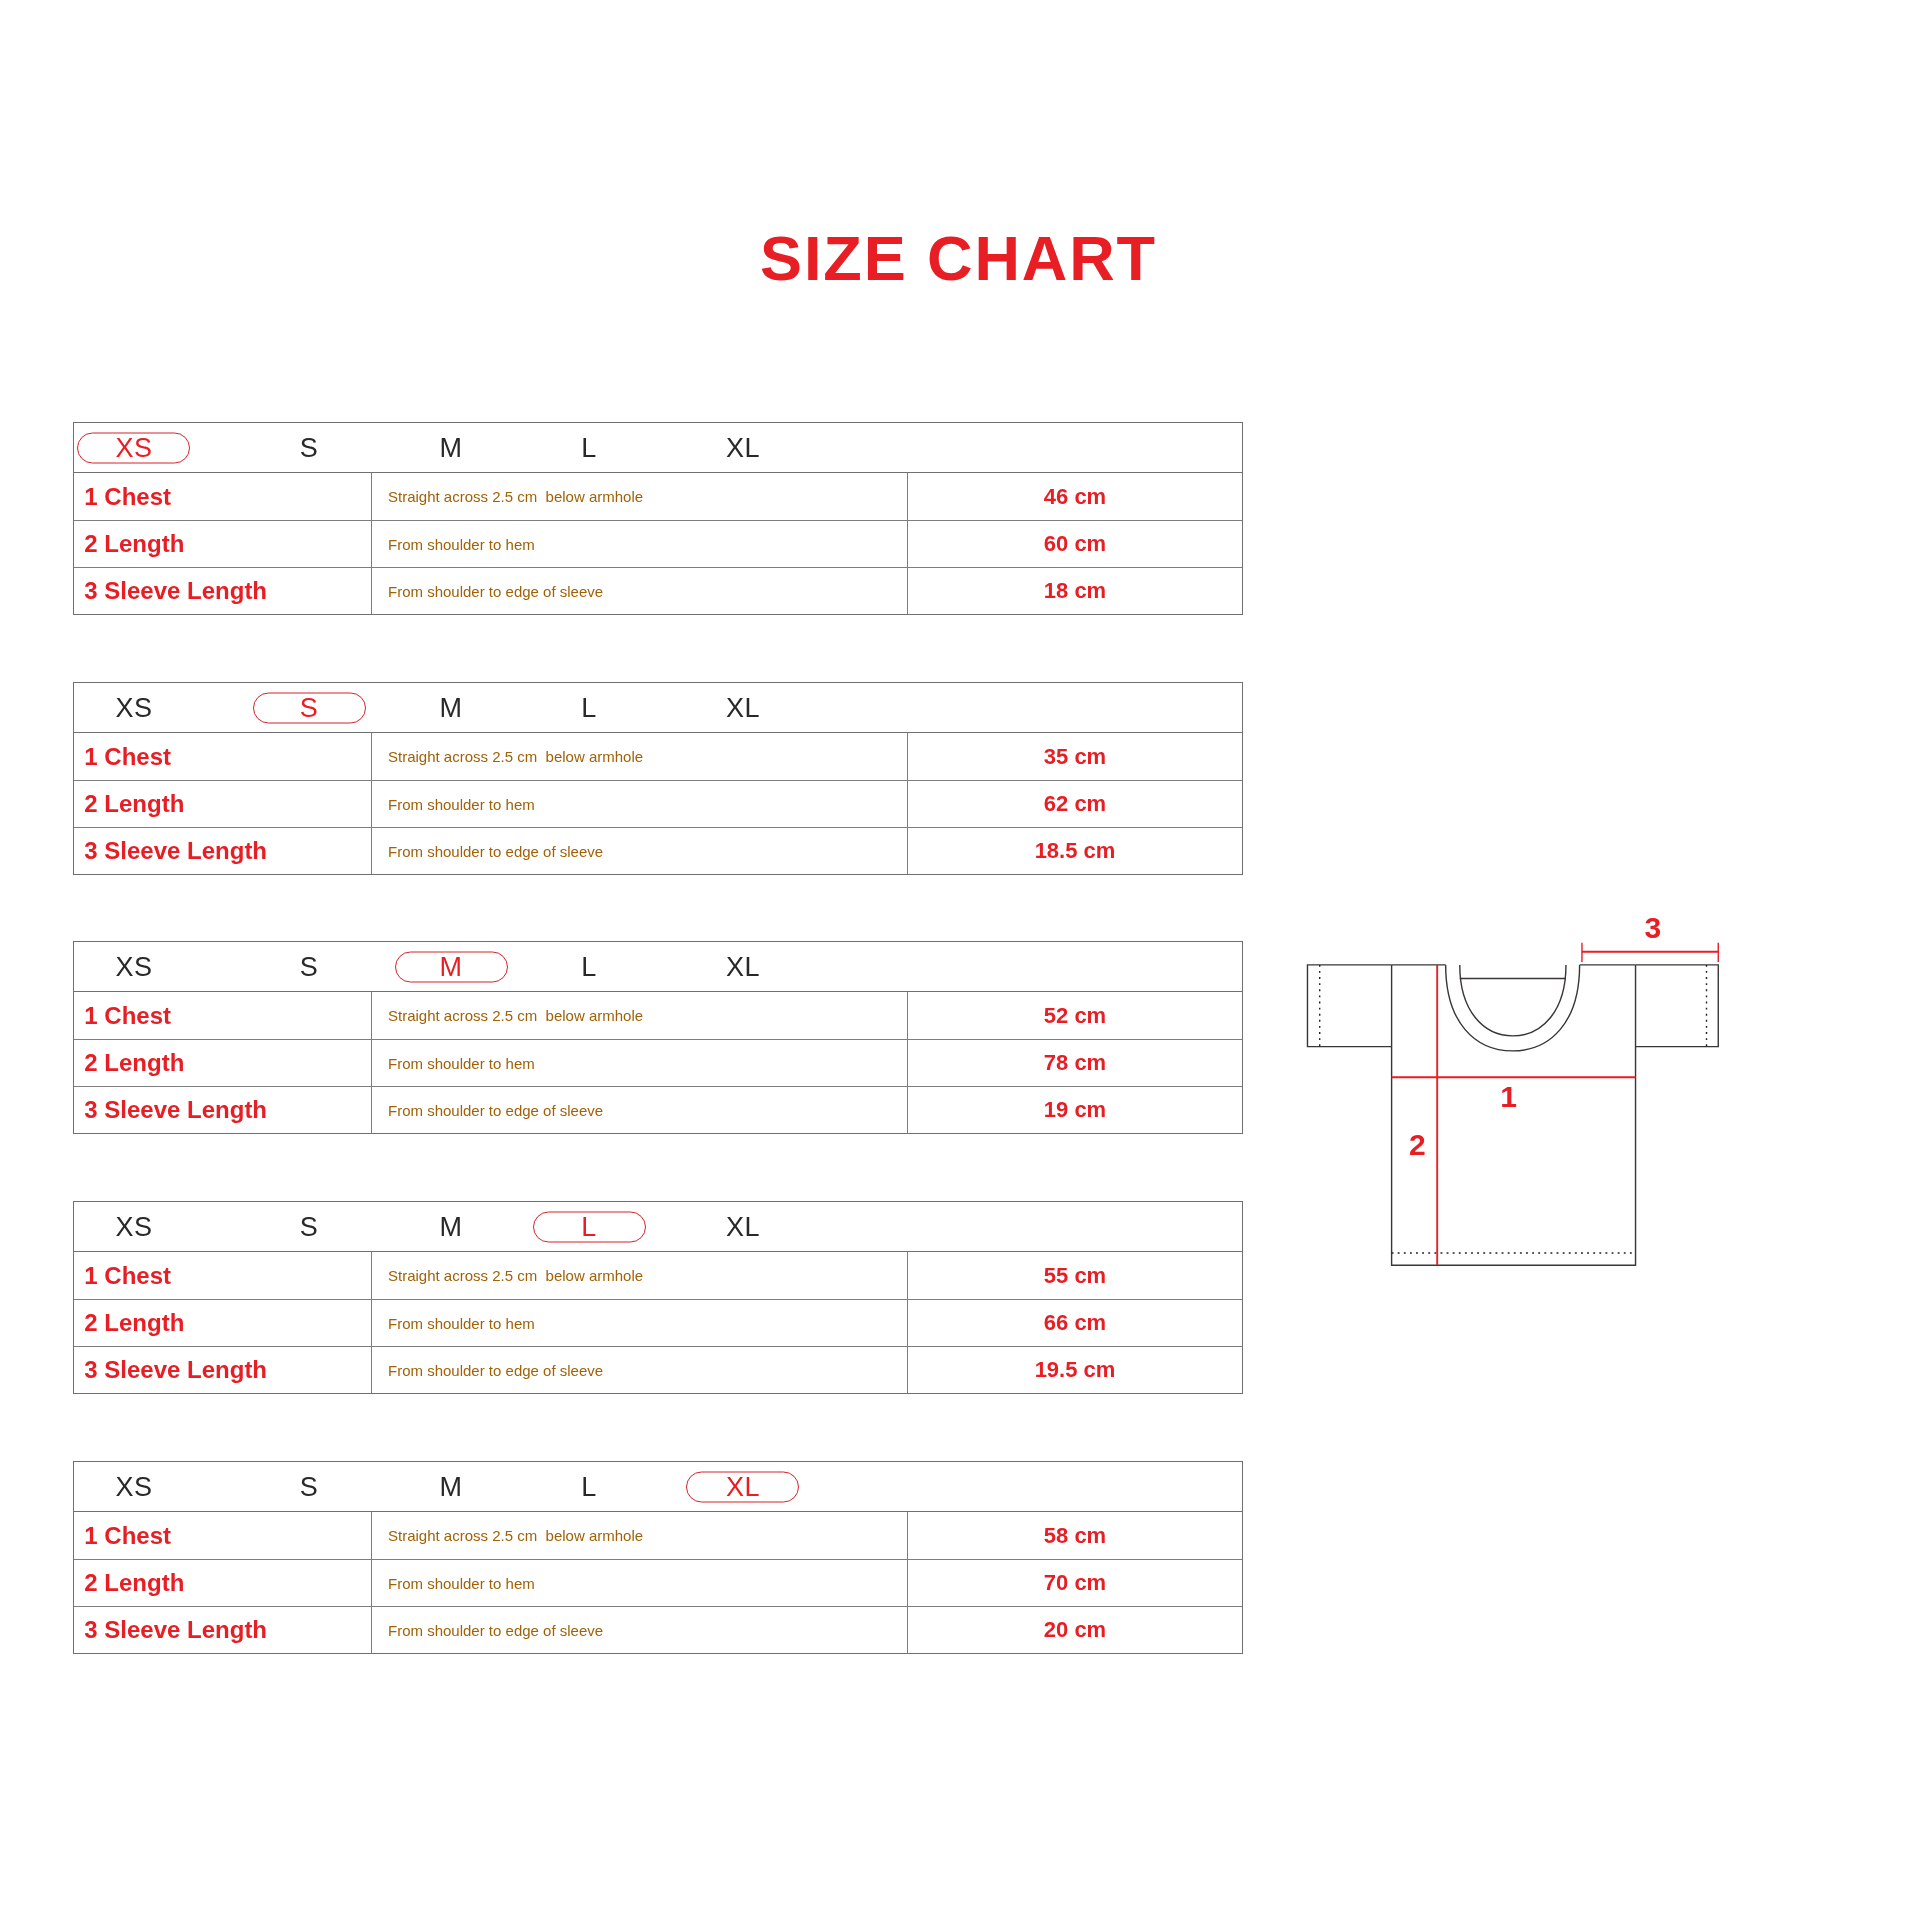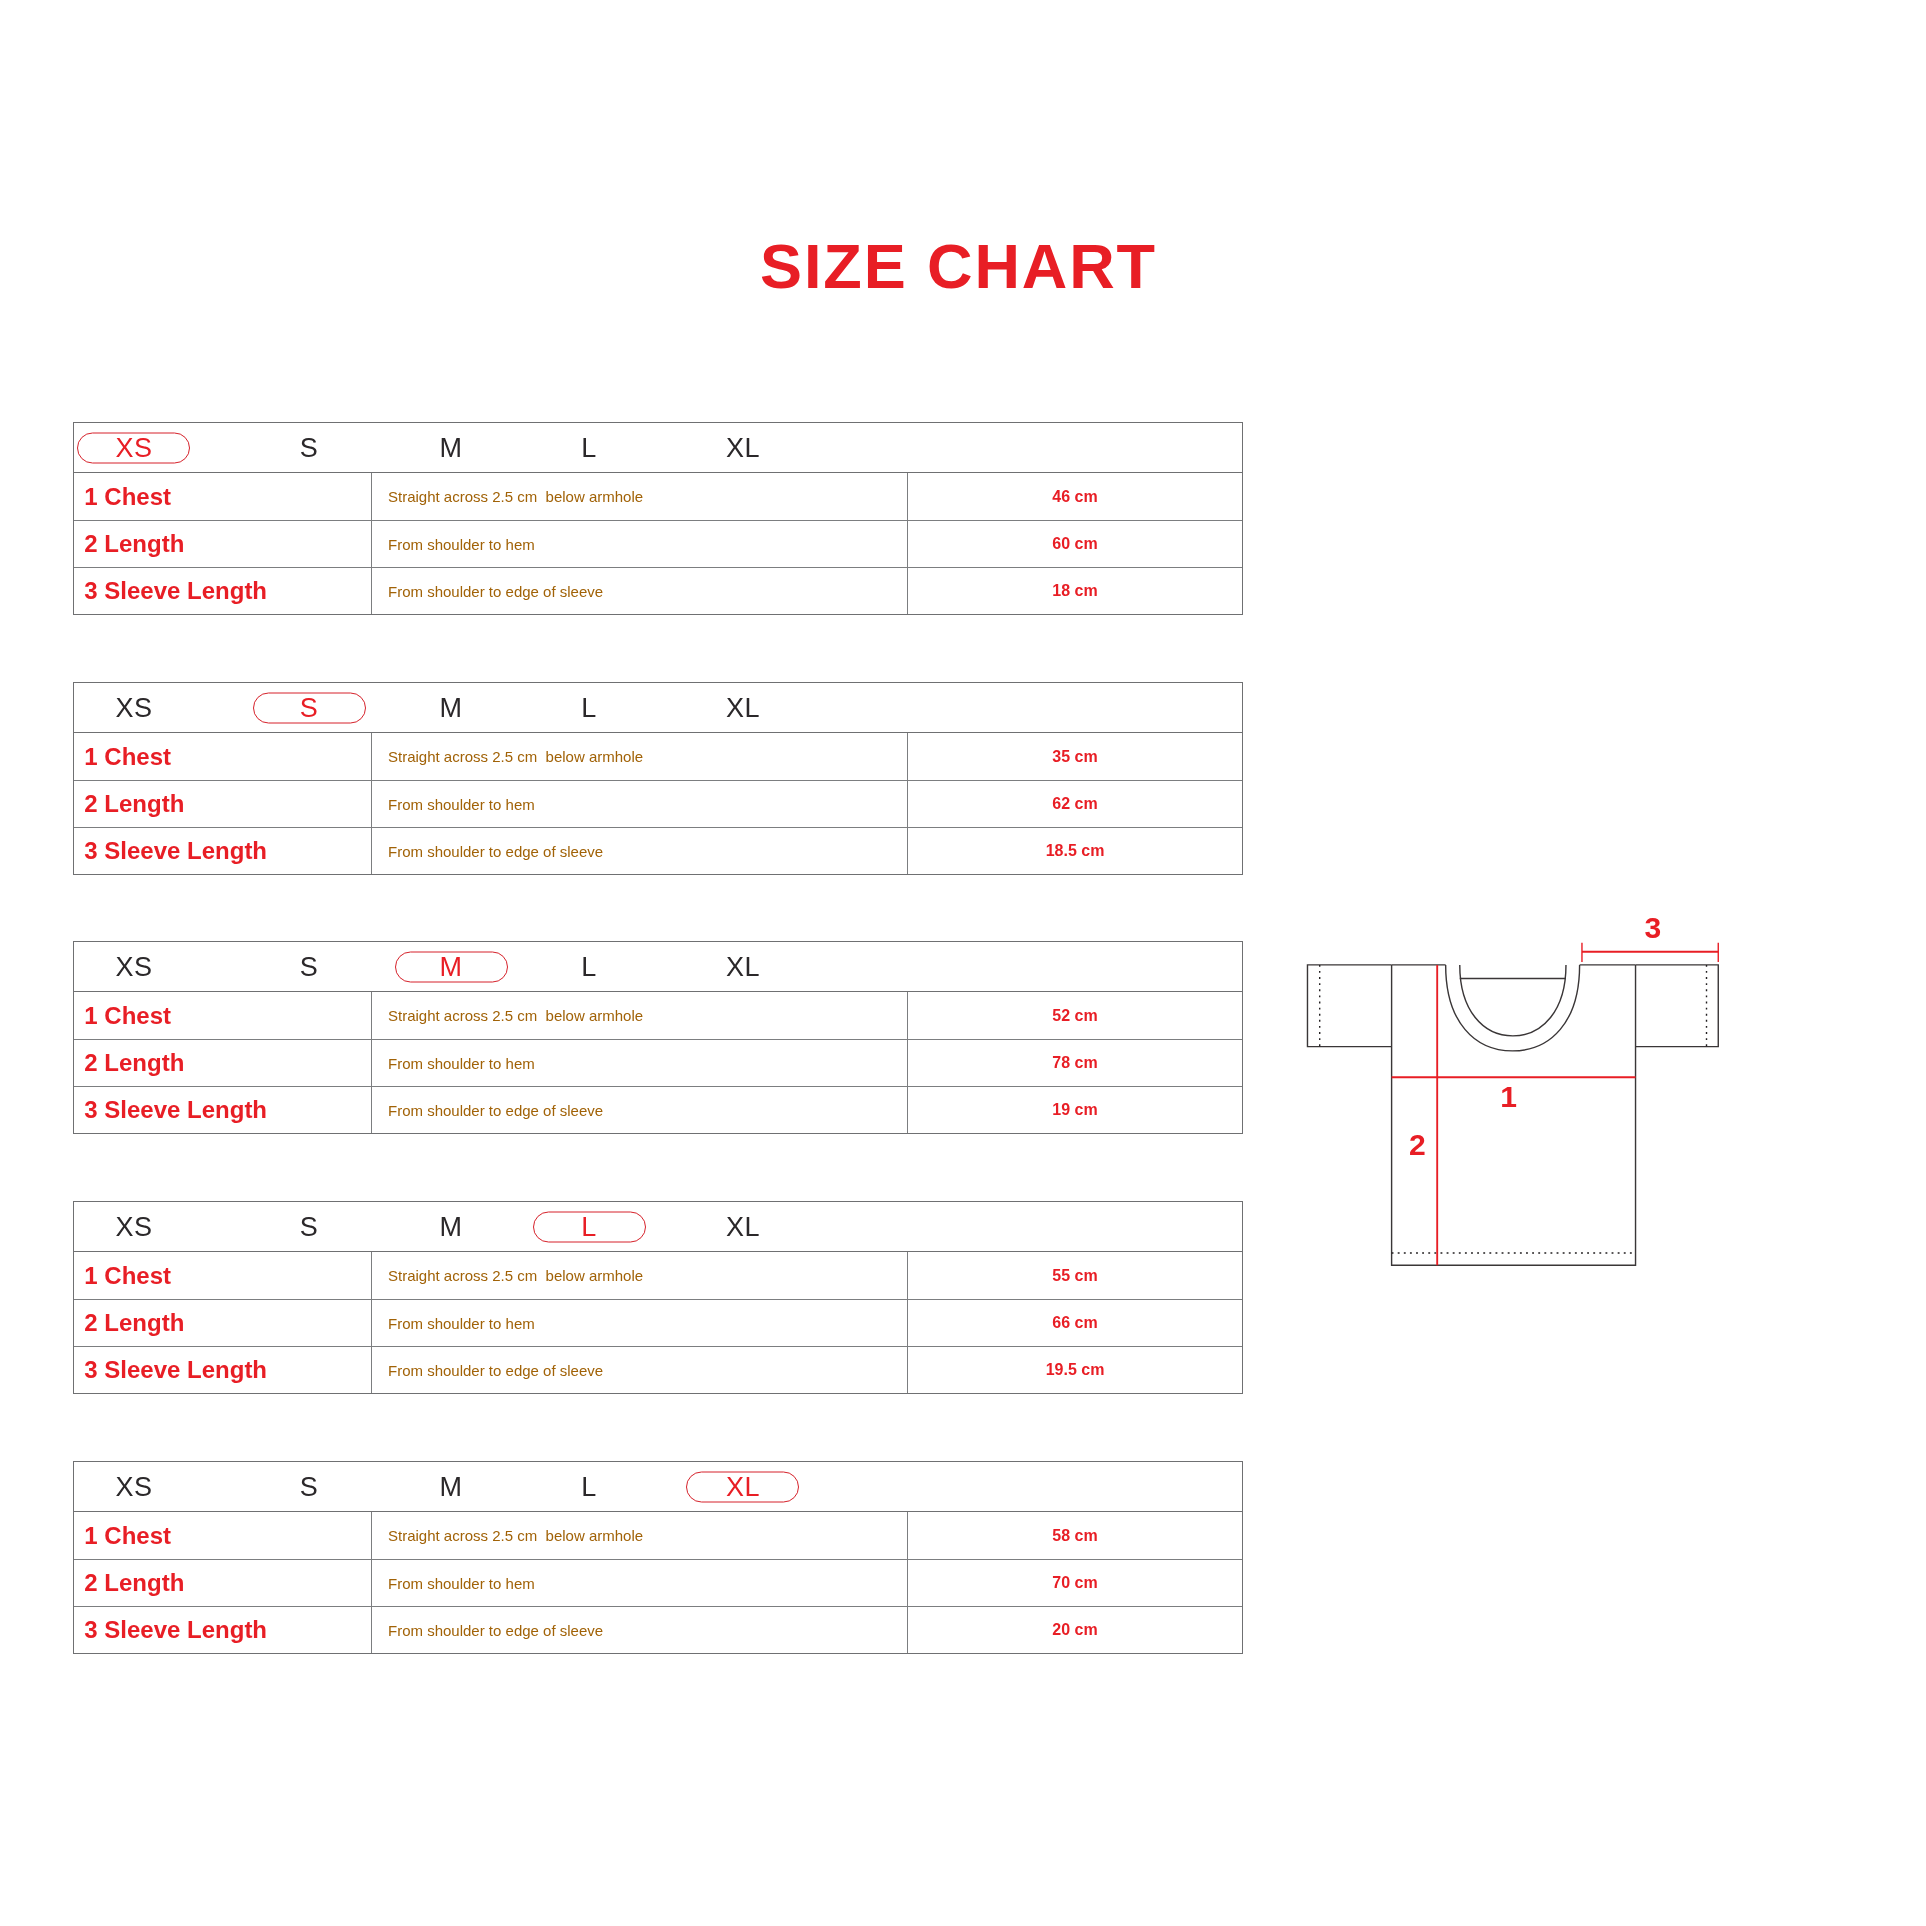--- a/index.html
+++ b/index.html
@@ -6,21 +6,21 @@
     margin: 0; padding: 0;
     width: 1926px; height: 1926px;
     background: #ffffff;
     overflow: hidden;
     font-family: "Liberation Sans", "DejaVu Sans", sans-serif;
   }
   .canvas { position: absolute; left: 0; top: 0; width: 1926px; height: 1926px; }
 
   .page-title {
     position: absolute;
-    left: 0; top: 230px; width: 1917px;
+    left: 0; top: 222px; width: 1917px;
     text-align: center;
     font-size: 63px;
     font-weight: bold;
     letter-spacing: 1.9px;
     color: #e81e25;
   }
 
   
   .size-table {
     position: absolute;
@@ -98,21 +98,21 @@
     padding-left: 16px;
     border-right: 0.9px solid #7c7e80;
     color: #a16207;
     font-size: 15px;
     white-space: pre-wrap;
   }
   .c3 {
     justify-content: center;
     color: #e81e25;
     font-weight: bold;
-    font-size: 16px;
+    font-size: 22px;
     white-space: nowrap;
   }
 
   
   .diagram-wrap { position: absolute; left: 1268px; top: 869px; }
   .shirt-line { stroke: #3a3637; stroke-width: 3; fill: none; }
   .stitch-line { stroke: #221f20; stroke-width: 3; fill: none; stroke-dasharray: 4 9; }
   .red-line { stroke: #e81e25; stroke-width: 4; fill: none; }
   .red-tick { stroke: #e81e25; stroke-width: 3; fill: none; }
   .diagram-num {

